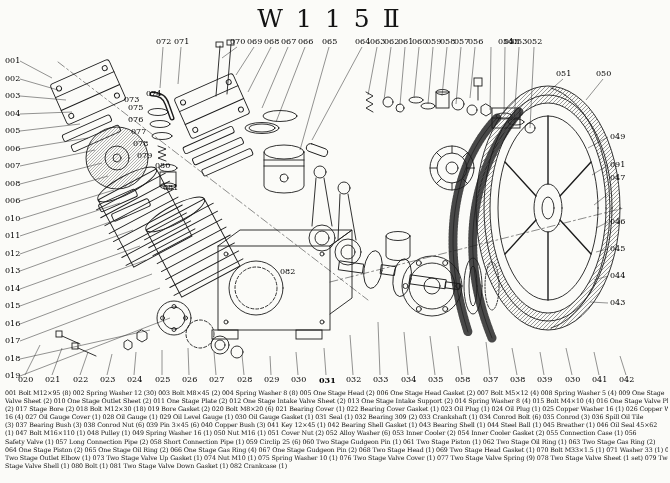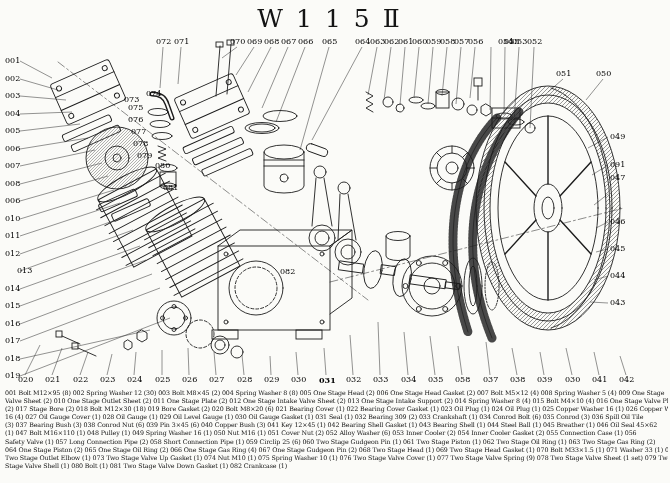--- a/index.html
+++ b/index.html
@@ -366,21 +366,21 @@
         <span class="callout" style="left: 5px; top: 92px;">003</span>
         <span class="callout" style="left: 5px; top: 110px;">004</span>
         <span class="callout" style="left: 5px; top: 127px;">005</span>
         <span class="callout" style="left: 5px; top: 145px;">006</span>
         <span class="callout" style="left: 5px; top: 162px;">007</span>
         <span class="callout" style="left: 5px; top: 180px;">008</span>
         <span class="callout" style="left: 5px; top: 197px;">006</span>
         <span class="callout" style="left: 5px; top: 215px;">010</span>
         <span class="callout" style="left: 5px; top: 232px;">011</span>
         <span class="callout" style="left: 5px; top: 250px;">012</span>
-        <span class="callout" style="left: 17px; top: 267px;">013</span>
+        <span class="callout" style="left: 5px; top: 267px;">013</span>
         <span class="callout" style="left: 5px; top: 285px;">014</span>
         <span class="callout" style="left: 5px; top: 302px;">015</span>
         <span class="callout" style="left: 5px; top: 320px;">016</span>
         <span class="callout" style="left: 5px; top: 337px;">017</span>
         <span class="callout" style="left: 5px; top: 355px;">018</span>
         <span class="callout" style="left: 5px; top: 372px;">019</span>
         <span class="callout" style="left: 156px; top: 38px;">072</span>
         <span class="callout" style="left: 174px; top: 38px;">071</span>
         <span class="callout" style="left: 230px; top: 38px;">070</span>
         <span class="callout" style="left: 247px; top: 38px;">069</span>

